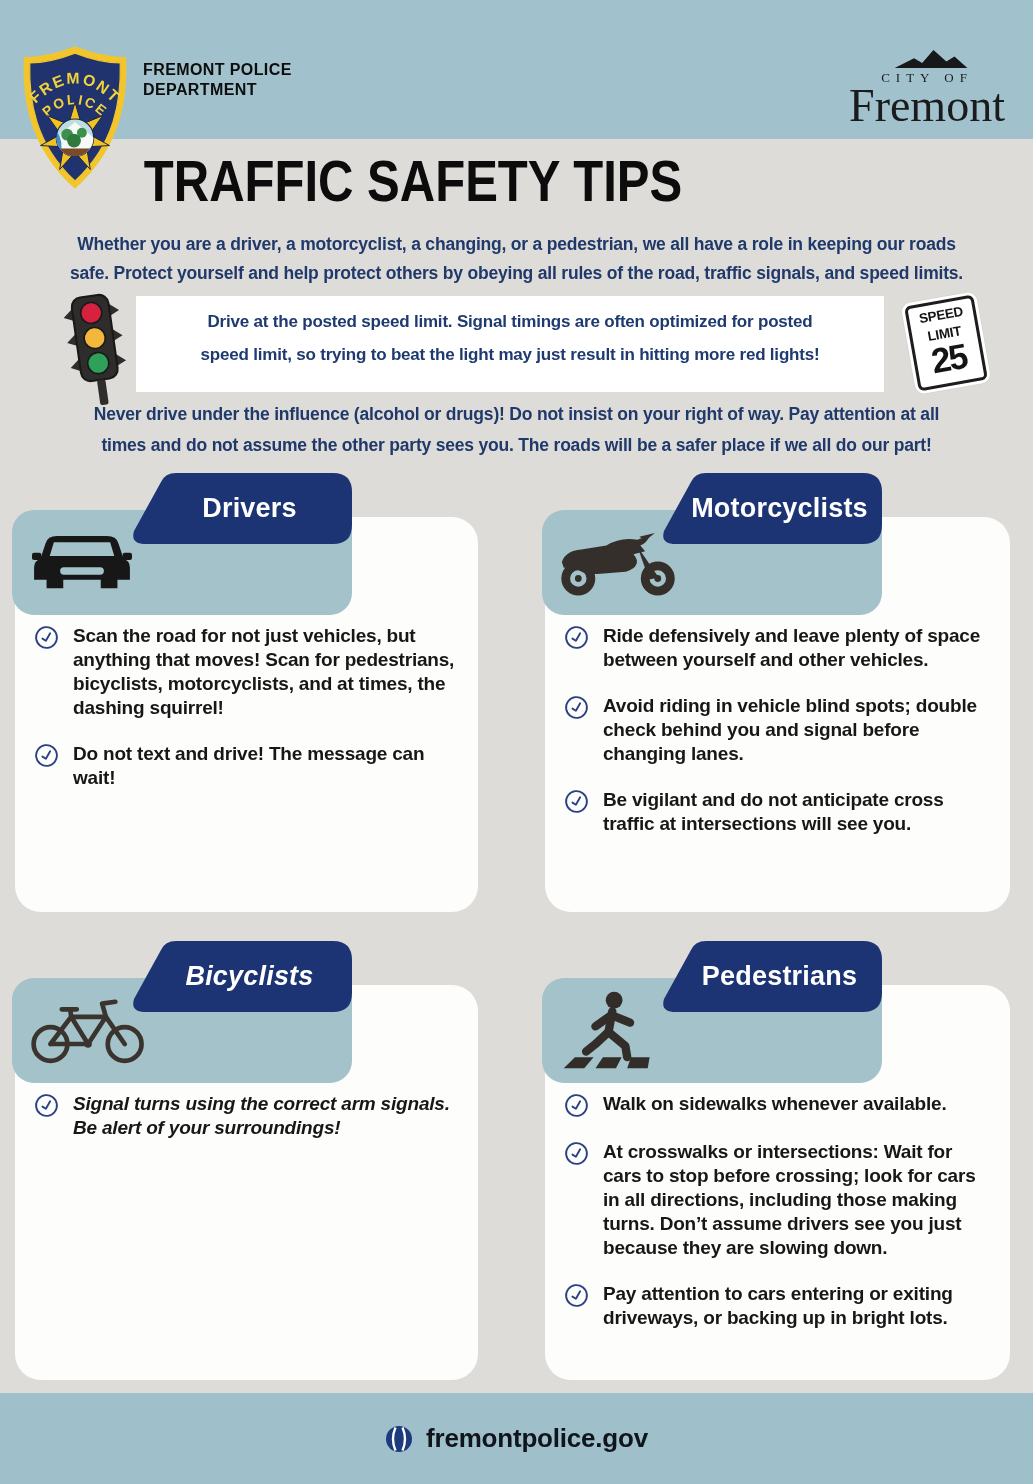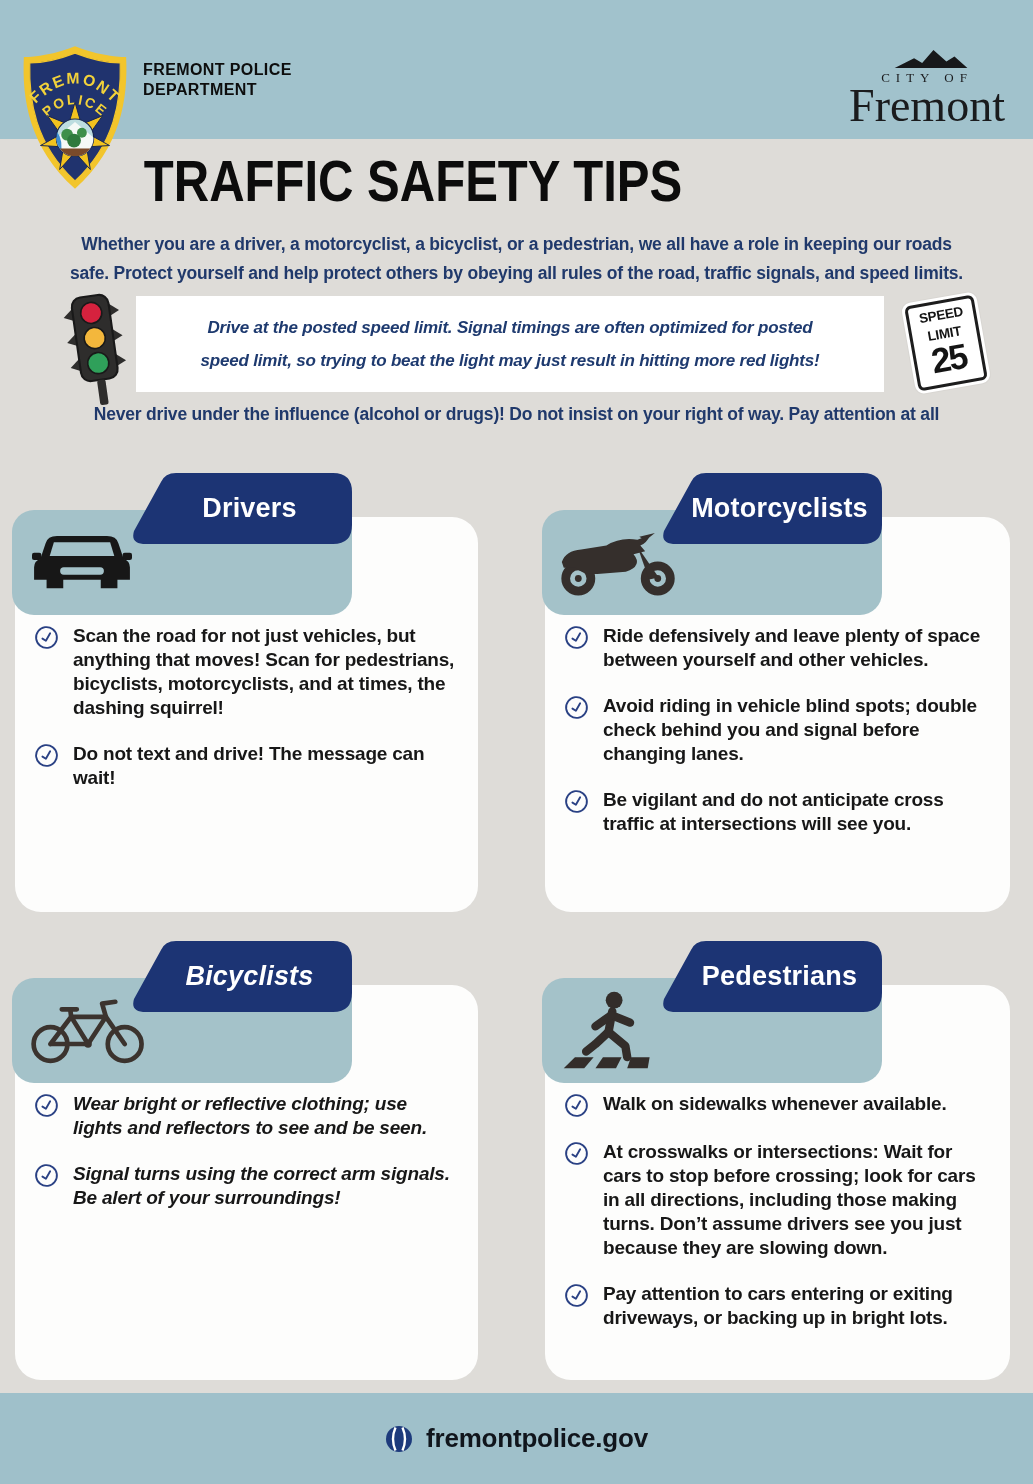--- a/index.html
+++ b/index.html
@@ -21,21 +21,21 @@
               transform:scaleX(.86);transform-origin:center;letter-spacing:0;}
   .intro{position:absolute;left:0;width:1033px;text-align:center;color:#20396b;
          font-weight:700;font-size:17.5px;letter-spacing:-.2px;}
   .intro div{white-space:nowrap;line-height:29px;}
   .intro1{top:230px;}
   .intro2{top:399px;}
   .intro2 div{line-height:31px;}
   
   .tip-box{position:absolute;left:136px;top:296px;width:748px;height:96px;background:#ffffff;
            text-align:center;color:#1e3a6f;font-weight:700;font-size:17px;letter-spacing:-.2px;}
-  .tip-box .inner{padding-top:15px;font-style:italic;}
+  .tip-box .inner{padding-top:9px;}
   .tip-box div{white-space:nowrap;line-height:33px;}
   .traffic-light{position:absolute;left:60px;top:291px;transform:rotate(-8deg);}
   .speed-sign{position:absolute;left:908px;top:297px;width:76px;height:92px;background:#ffffff;
               border-radius:9px;transform:rotate(-10deg);box-shadow:0 0 0 1px #d8d6d2;
               display:flex;align-items:center;justify-content:center;}
   .speed-sign .plate{width:64px;height:80px;border:3px solid #1d1d1d;border-radius:6px;
                      text-align:center;color:#141414;}
   .speed-sign .w{font-size:13.5px;font-weight:800;line-height:14px;letter-spacing:-.3px;margin-top:5px;}
   .speed-sign .n{font-size:35px;font-weight:900;line-height:36px;letter-spacing:-2px;}
   
@@ -102,21 +102,21 @@
     <svg class="mtn" width="84" height="26" viewBox="0 0 104 26">
       <path d="M12 24 L36 12 L46 18 L60 2 L76 16 L86 10 L102 24 Z" fill="#17181a"></path>
     </svg>
     <div class="cityof">CITY OF</div>
     <div class="fremont">Fremont</div>
   </div>
 
   <div class="title"><span>TRAFFIC SAFETY TIPS</span></div>
 
   <div class="intro intro1">
-    <div>Whether you are a driver, a motorcyclist, a bicyclist, or a pedestrian, we all have a role in keeping our roads</div>
+    <div>Whether you are a driver, a motorcyclist, a changing, or a pedestrian, we all have a role in keeping our roads</div>
     <div>safe. Protect yourself and help protect others by obeying all rules of the road, traffic signals, and speed limits.</div>
   </div>
 
   <svg class="traffic-light" width="80" height="116" viewBox="0 0 70 110">
     <polygon points="16,12 5,21 16,26" fill="#2e2d2c"></polygon>
       <polygon points="47,12 58,21 47,26" fill="#2e2d2c"></polygon>
     <polygon points="16,36 5,45 16,50" fill="#2e2d2c"></polygon>
       <polygon points="47,36 58,45 47,50" fill="#2e2d2c"></polygon>
     <polygon points="16,60 5,69 16,74" fill="#2e2d2c"></polygon>
       <polygon points="47,60 58,69 47,74" fill="#2e2d2c"></polygon>
@@ -137,20 +137,21 @@
   <div class="speed-sign">
     <div class="plate">
       <div class="w">SPEED</div>
       <div class="w">LIMIT</div>
       <div class="n">25</div>
     </div>
   </div>
 
   <div class="intro intro2">
     <div>Never drive under the influence (alcohol or drugs)! Do not insist on your right of way. Pay attention at all</div>
+    <div>times and do not assume the other party sees you. The roads will be a safer place if we all do our part!</div>
   </div>
 
   <div class="cardwrap" id="w1">
     <div class="card"></div>
     <div class="chip">
       <svg class="cicon" style="left:20px;top:16px;" width="100" height="66" viewBox="0 0 96 60">
         <rect x="0" y="24" width="9" height="7" rx="2" fill="#171717"></rect>
           <rect x="87" y="24" width="9" height="7" rx="2" fill="#171717"></rect>
         <path d="M8 30 L13 15 Q15 8 24 8 L72 8 Q81 8 83 15 L88 30 Q94 32 94 38 L94 50 L82 50 L82 58 L66 58 L66 50 L30 50 L30 58 L14 58 L14 50 L2 50 L2 38 Q2 32 8 30 Z" fill="#171717"></path>
         <path d="M21 14 L75 14 L79 27 L17 27 Z" fill="#a4c2c9"></path>
@@ -249,29 +250,20 @@
         <circle cx="64" cy="56" r="4" fill="#3b332e"></circle>
       </svg>
     </div>
     <div class="tab">
       <svg width="223" height="73" viewBox="0 0 223 73">
         <path d="M46 1 L203 1 Q222 1 222 20 L222 53 Q222 72 203 72 L16 72 Q0 72 4 59 L31 10 Q35 1 46 1 Z" fill="#1c3474"></path>
       </svg>
       <div class="lbl">Bicyclists</div>
     </div>
     <div class="tips">
-      <div class="tip">
-        <svg class="ck" width="25" height="25" viewBox="0 0 24 24">
-            <g transform="rotate(-8 12 12)">
-              <circle cx="12" cy="12" r="10" fill="none" stroke="#2a4184" stroke-width="1.8"></circle>
-              <path d="M8 12.5 L11 15 L16 8.5" fill="none" stroke="#2a4184" stroke-width="1.8" stroke-linecap="round" stroke-linejoin="round"></path>
-            </g>
-          </svg>
-        <div class="tx">Wear bright or reflective clothing; use lights and reflectors to see and be seen.</div>
-      </div>
       <div class="tip">
         <svg class="ck" width="25" height="25" viewBox="0 0 24 24">
             <g transform="rotate(-8 12 12)">
               <circle cx="12" cy="12" r="10" fill="none" stroke="#2a4184" stroke-width="1.8"></circle>
               <path d="M8 12.5 L11 15 L16 8.5" fill="none" stroke="#2a4184" stroke-width="1.8" stroke-linecap="round" stroke-linejoin="round"></path>
             </g>
           </svg>
         <div class="tx">Signal turns using the correct arm signals. Be alert of your surroundings!</div>
       </div>
     </div>

